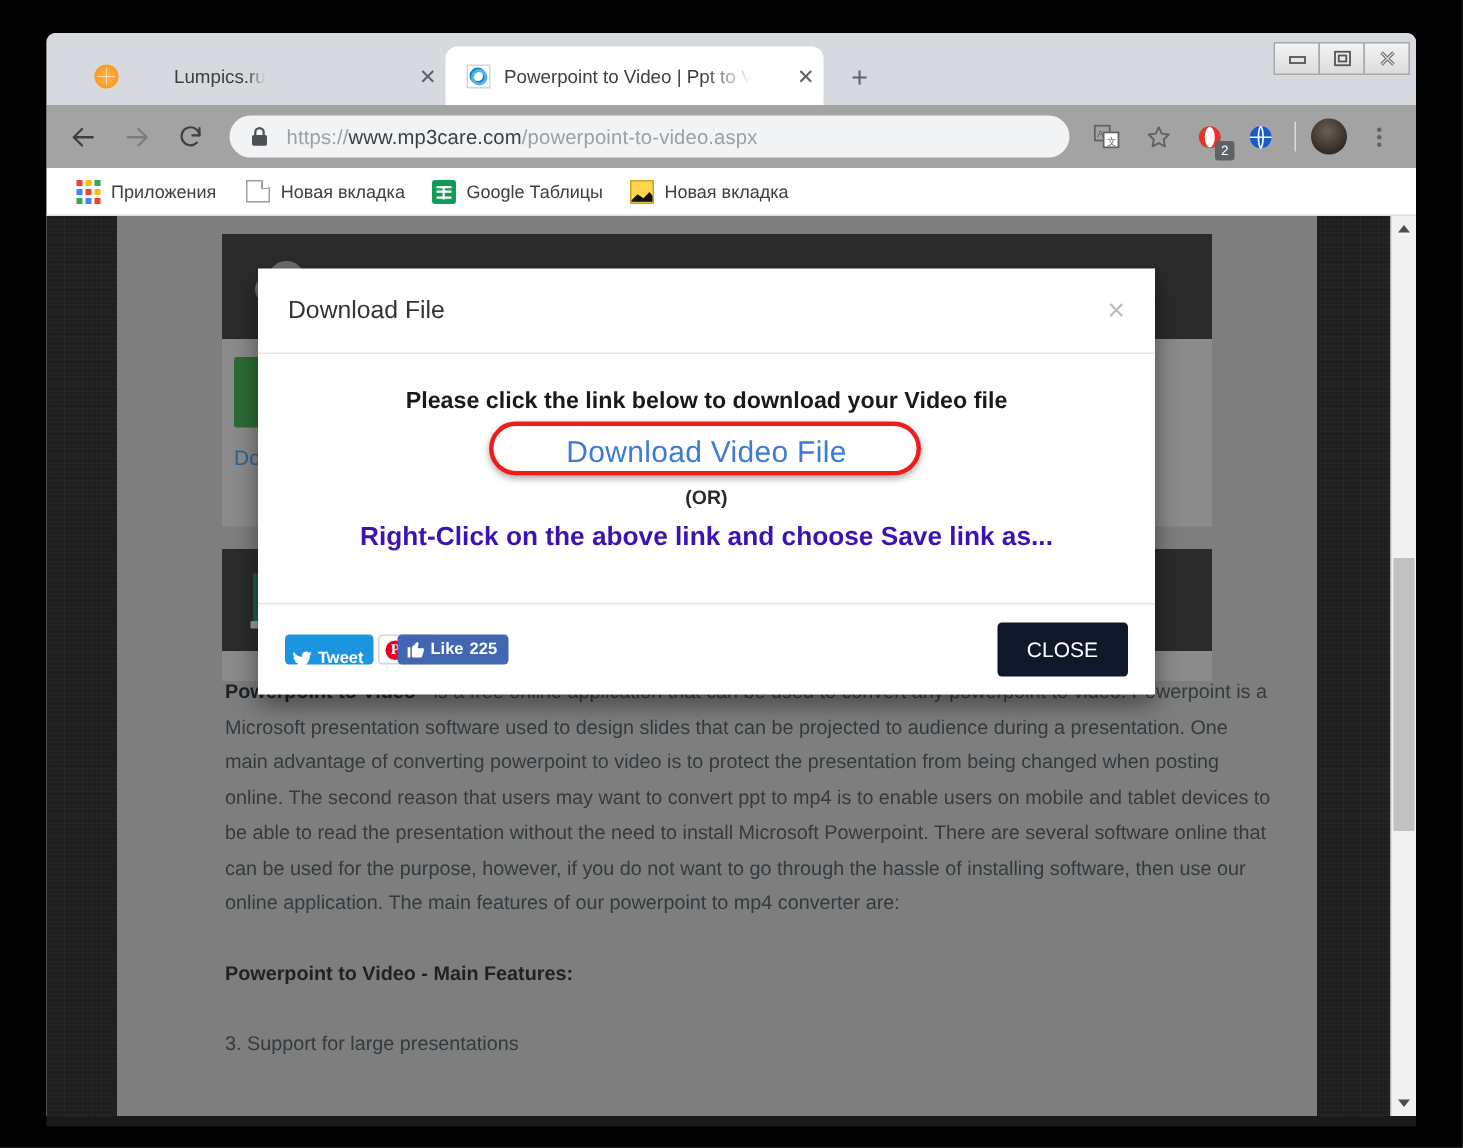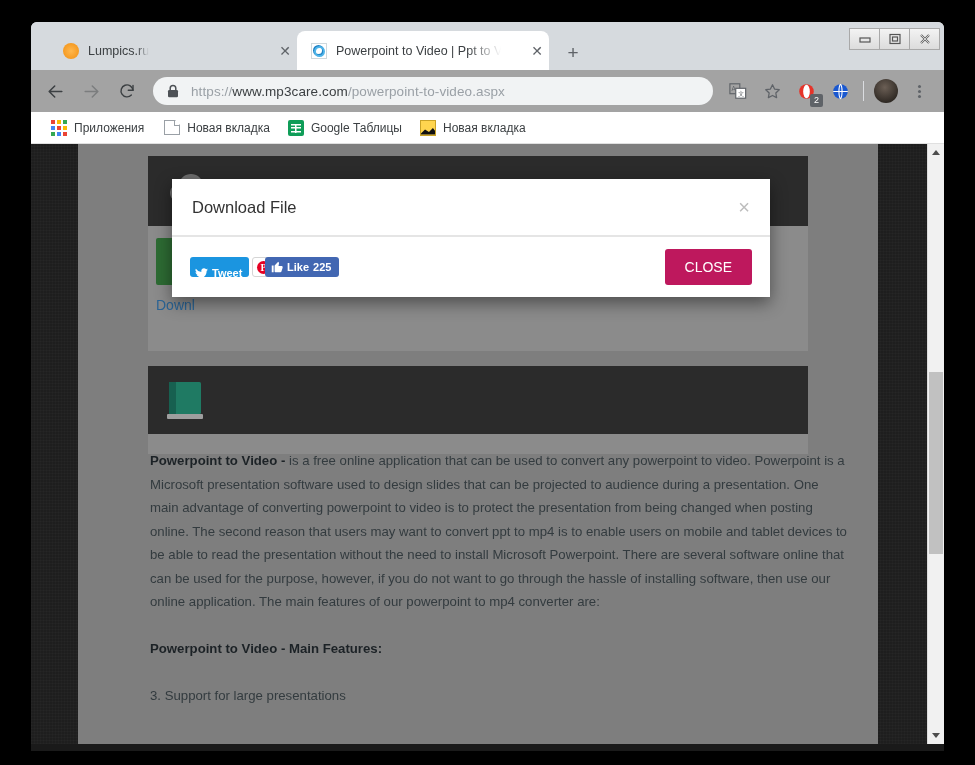--- a/index.html
+++ b/index.html
@@ -29,21 +29,21 @@
   .tab {
     position: absolute;
     top: 9px;
     height: 39px;
     display: flex;
     align-items: center;
     padding: 0 6px 0 14px;
     border-radius: 8px 8px 0 0;
     cursor: default;
   }
-  .tab.inactive { background: transparent; }
+  .tab.inactive { background: transparent; gap: 28px; }
   .tab.active { background: #ffffff; }
   .tab-favicon { width: 16px; height: 16px; flex: 0 0 16px; margin-right: 9px; }
   .tab-title {
     font-size: 12.5px;
     color: #3c4043;
     white-space: nowrap;
     overflow: hidden;
     max-width: 165px;
     -webkit-mask-image: linear-gradient(to right, #000 80%, transparent 100%);
     mask-image: linear-gradient(to right, #000 80%, transparent 100%);
@@ -411,21 +411,21 @@
     color: #fff;
     font-size: 11px; font-weight: bold;
     border-radius: 3px;
     display: flex; align-items: center;
     padding: 0 8px 0 6px;
     cursor: pointer;
   }
   #thumb-icon { width: 12px; height: 12px; margin-right: 4px; }
   #close-button {
     margin-left: auto;
-    background: #be185d;
+    background: #0f172a;
     color: #fff;
     font-size: 14px;
     padding: 10px 20px;
     border: none;
     border-radius: 3px;
     cursor: pointer;
     font-family: "Liberation Sans", sans-serif;
   }
 
   
@@ -620,20 +620,31 @@
         </div>
     </div>
 
     <div id="modal">
 
       <div id="modal-header">
         <div id="modal-title">Download File</div>
         <div id="modal-close-x">×</div>
       </div>
 
+      <div id="modal-body">
+        <div id="modal-lead">Please click the link below to download your Video file</div>
+
+        <div id="dl-wrapper">
+          <div id="dl-highlight"></div>
+          <a id="download-video-link">Download Video File</a>
+        </div>
+
+        <div id="or-text">(OR)</div>
+        <div id="rightclick-text">Right-Click on the above link and choose Save link as...</div>
+      </div>
 
       <div id="modal-footer">
         <div class="share-group">
 
           <div id="tweet-btn">
             <svg id="twitter-bird" viewBox="0 0 16 13">
               <path d="M16 1.6c-.6.3-1.2.4-1.9.5.7-.4 1.2-1 1.4-1.8-.6.4-1.3.6-2.1.8A3.3 3.3 0 0 0 7.8 4c0 .3 0 .5.1.7A9.3 9.3 0 0 1 1.1.6 3.3 3.3 0 0 0 2.2 5c-.5 0-1-.2-1.5-.4 0 1.6 1.1 2.9 2.6 3.2-.3.1-.6.1-.9.1l-.6-.1c.4 1.3 1.6 2.3 3.1 2.3A6.6 6.6 0 0 1 0 11.5a9.3 9.3 0 0 0 5 1.5c6 0 9.3-5 9.3-9.3v-.4c.7-.5 1.2-1.1 1.7-1.7z" fill="#fff"></path>
             </svg>
             <span>Tweet</span>
           </div>

